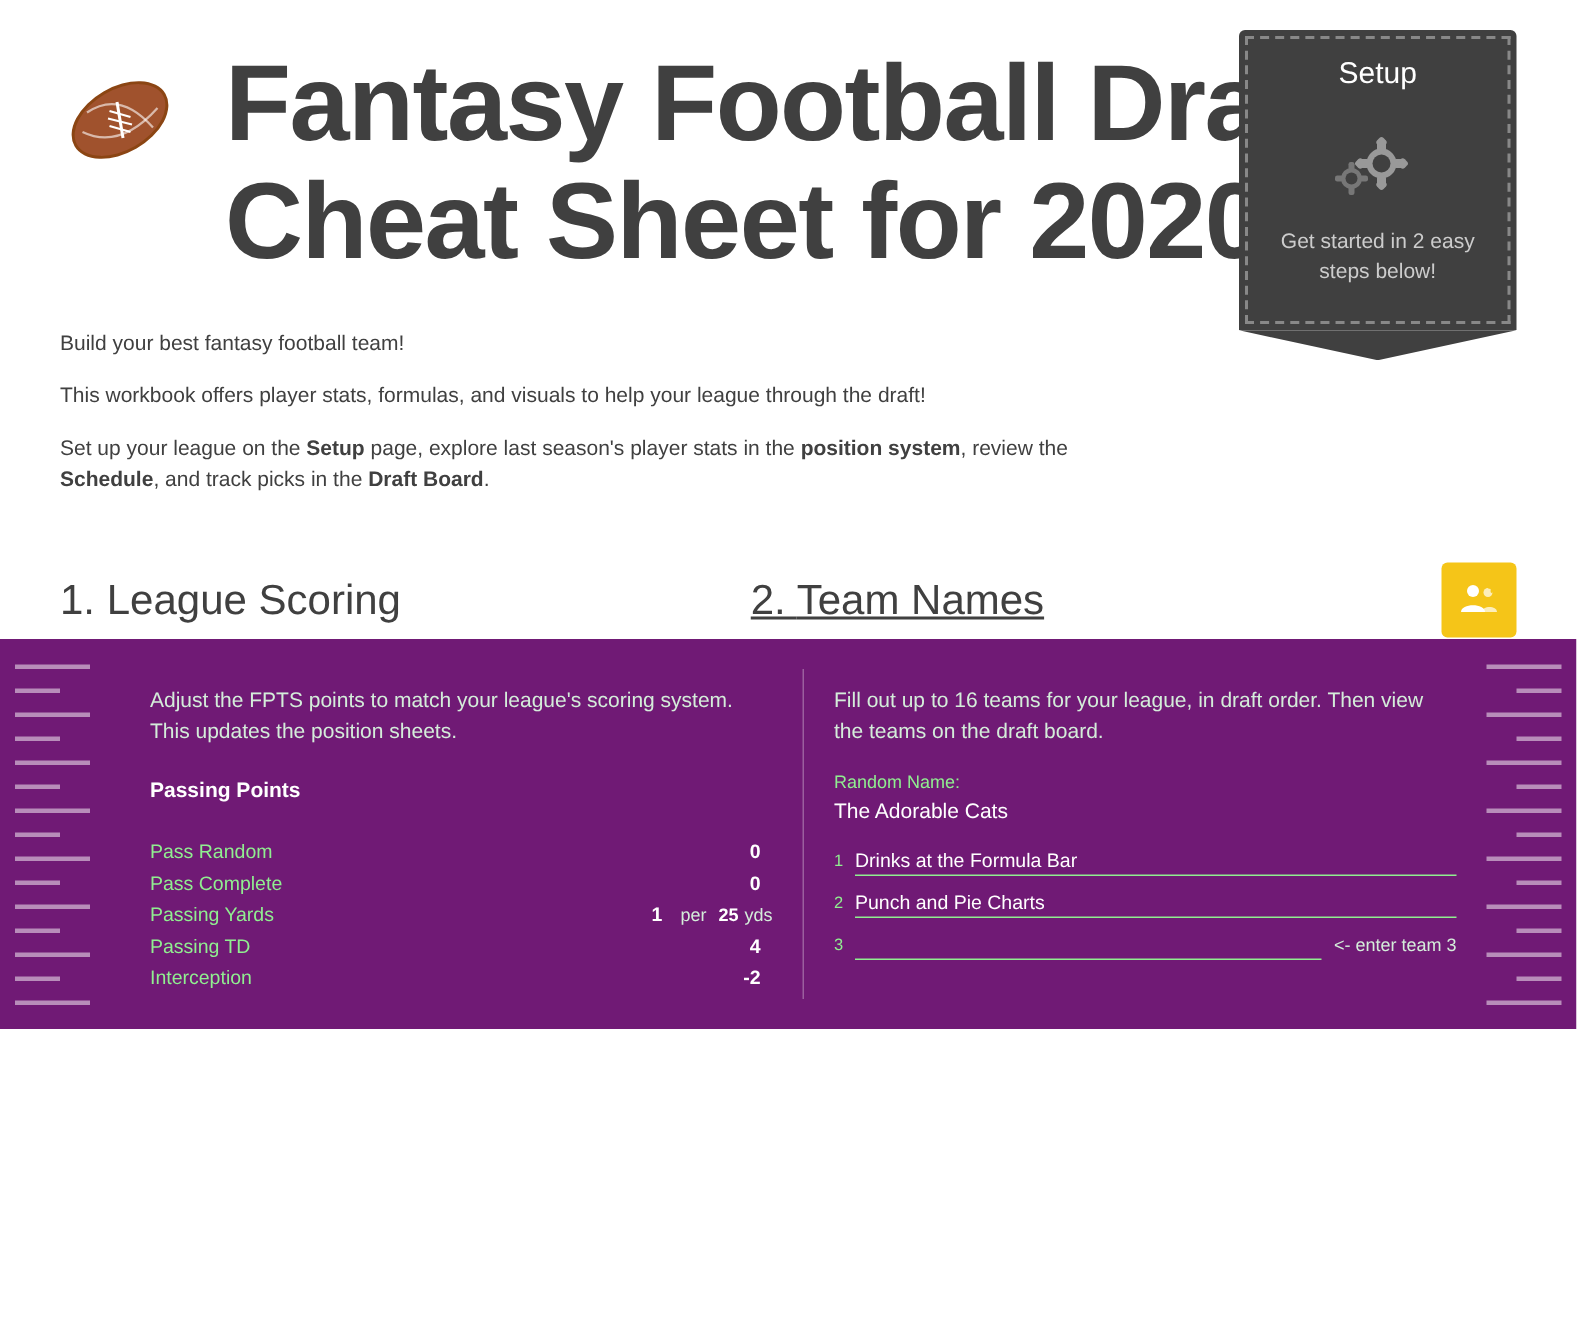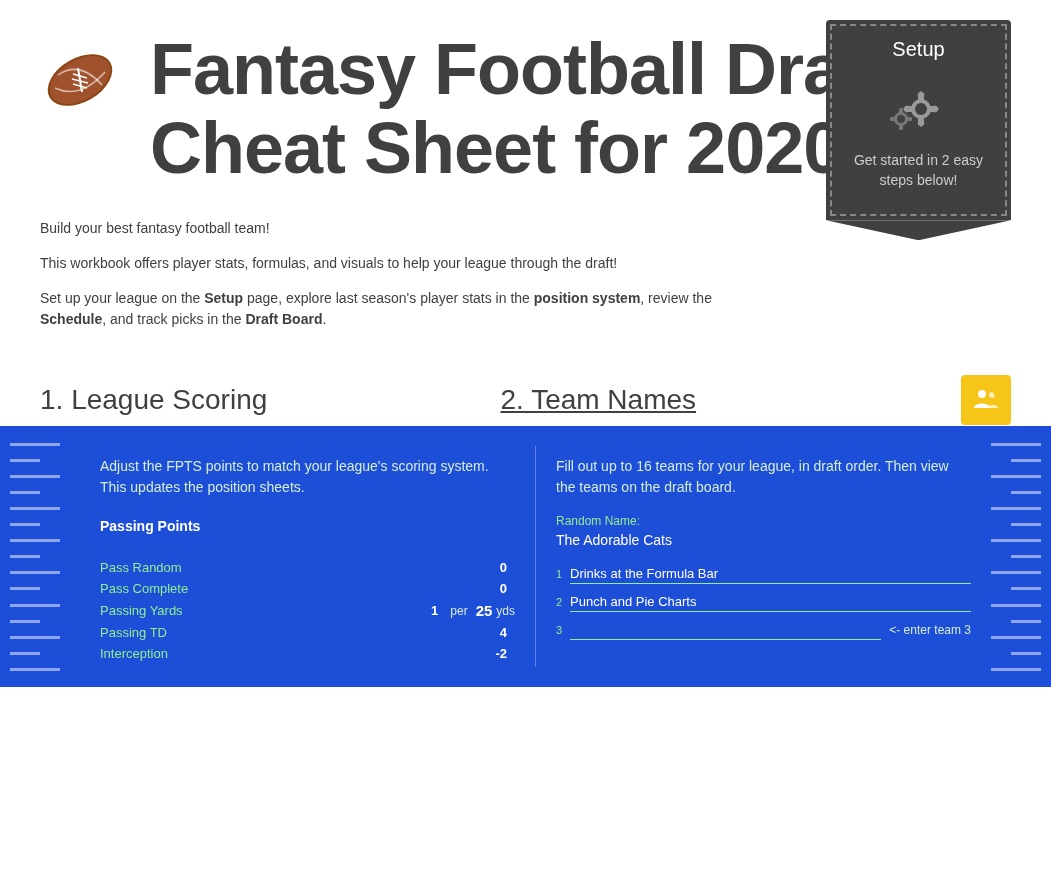--- a/index.html
+++ b/index.html
@@ -130,21 +130,21 @@
       align-self: center;
     }
 
     .team-icon-btn svg {
       width: 28px;
       height: 28px;
     }
 
     
     .green-area {
-      background: #1d4ed8;
+      background: #701a75;
       margin: 0;
       padding: 0;
       display: flex;
       position: relative;
       min-height: 260px;
     }
 
     
     .yard-markers-left {
       width: 80px;
@@ -239,21 +239,21 @@
       text-align: right;
     }
 
     .scoring-per {
       font-size: 12px;
       color: #d4edda;
       margin: 0 4px;
     }
 
     .scoring-yards {
-      font-size: 15px;
+      font-size: 12px;
       color: #fff;
       font-weight: 700;
       margin: 0 4px;
     }
 
     .scoring-unit {
       font-size: 12px;
       color: #d4edda;
     }
 

